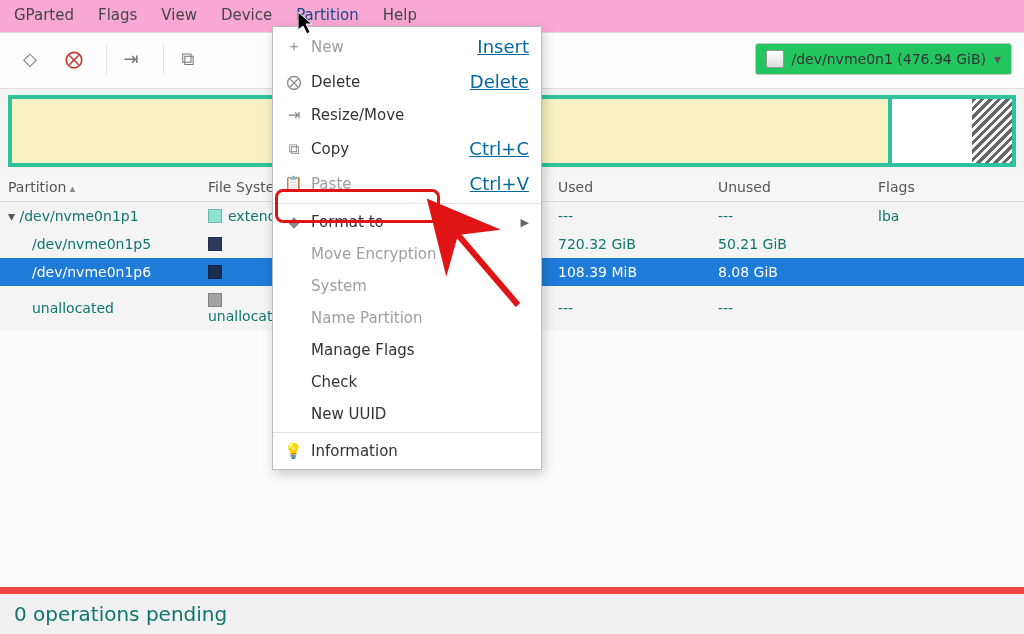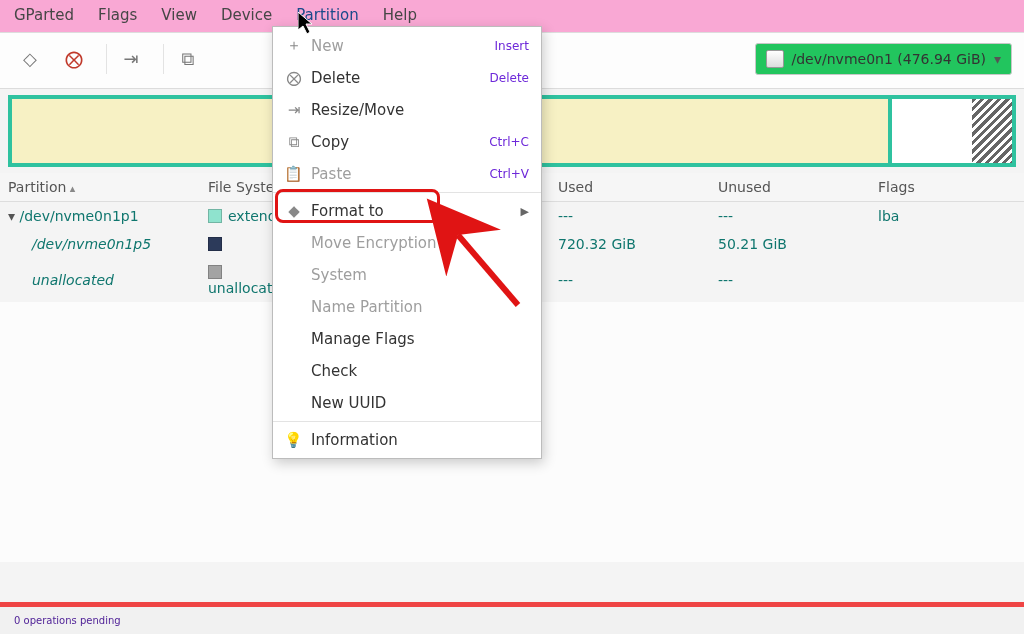--- a/index.html
+++ b/index.html
@@ -111,40 +111,40 @@
   .fs-swatch {
     display:inline-block; width:14px; height:14px;
     margin-right:6px; vertical-align: -2px;
     border:1px solid rgba(0,0,0,.2);
   }
   .sw-ext4 { background:#8fe3ce; }
   .sw-dark { background:#2c3a5a; }
   .sw-darknavy { background:#1b2e4f; }
   .sw-gray { background:#a3a3a3; }
 
-  .indent-1 { padding-left: 24px; font-style: italic; }
+  .indent-1 { padding-left: 24px; }
   .indent-0::before { content:"▾ "; color:#555; }
 
   .col-used, .col-unused, .col-flags { text-align:left; }
 
   .bottom-blank {
     height: 260px;
     background: #fcfcfc;
     border-top: none;
   }
 
   
   .status-bar {
     position: absolute;
     left:0; right:0; bottom:0;
     padding: 8px 14px;
-    border-top: 5px solid #ef4444;
+    border-top: 7px solid #ef4444;
     background: #f1f1f1;
-    color:#4c1d95;
-    font-size: 10px;
+    color:#0f766e;
+    font-size: 20px;
   }
 
   
   .dropdown {
     position: absolute;
     top: 26px;
     left: 272px;
     width: 270px;
     background: #fff;
     border: 1px solid #bcbcbc;
@@ -157,22 +157,23 @@
     align-items:center;
     padding: 7px 12px;
     color:#333;
     font-size:15px;
     gap:8px;
     position:relative;
   }
   .dropdown .ditem.disabled { color:#9e9e9e; }
   .dropdown .ditem .accel {
     margin-left:auto;
-    color:#6d28d9;
-    font-size:12px;
+    color:#0369a1;
+    font-size:18px;
+    text-decoration:underline;
   }
   .dropdown .ditem .sub-chev {
     margin-left:auto;
     color:#666;
     font-size:11px;
   }
   .dropdown .icon-slot { width:18px; display:inline-flex; justify-content:center; color:#888; }
   .dropdown .sep { height:1px; background:#e3e3e3; margin:2px 0; }
 
   
@@ -253,20 +254,28 @@
         <span class="col-flags">lba</span>
       </div>
       <div class="table-row">
         <span class="indent-1">/dev/nvme0n1p5</span>
         <span><span class="fs-swatch sw-dark"></span><span></span></span>
         <span></span>
         <span class="col-used">720.32 GiB</span>
         <span class="col-unused">50.21 GiB</span>
         <span class="col-flags"></span>
       </div>
+      <div class="table-row selected">
+        <span class="indent-1">/dev/nvme0n1p6</span>
+        <span><span class="fs-swatch sw-darknavy"></span><span></span></span>
+        <span></span>
+        <span class="col-used">108.39 MiB</span>
+        <span class="col-unused">8.08 GiB</span>
+        <span class="col-flags"></span>
+      </div>
       <div class="table-row">
         <span class="indent-1">unallocated</span>
         <span><span class="fs-swatch sw-gray"></span><span>unallocated</span></span>
         <span></span>
         <span class="col-used">---</span>
         <span class="col-unused">---</span>
         <span class="col-flags"></span>
       </div>
     </div>
 

